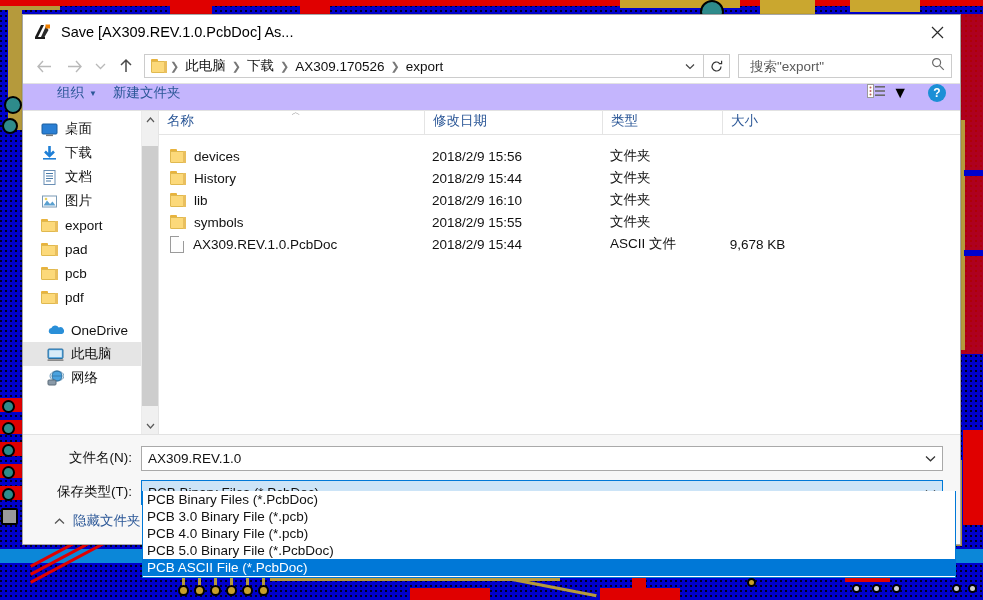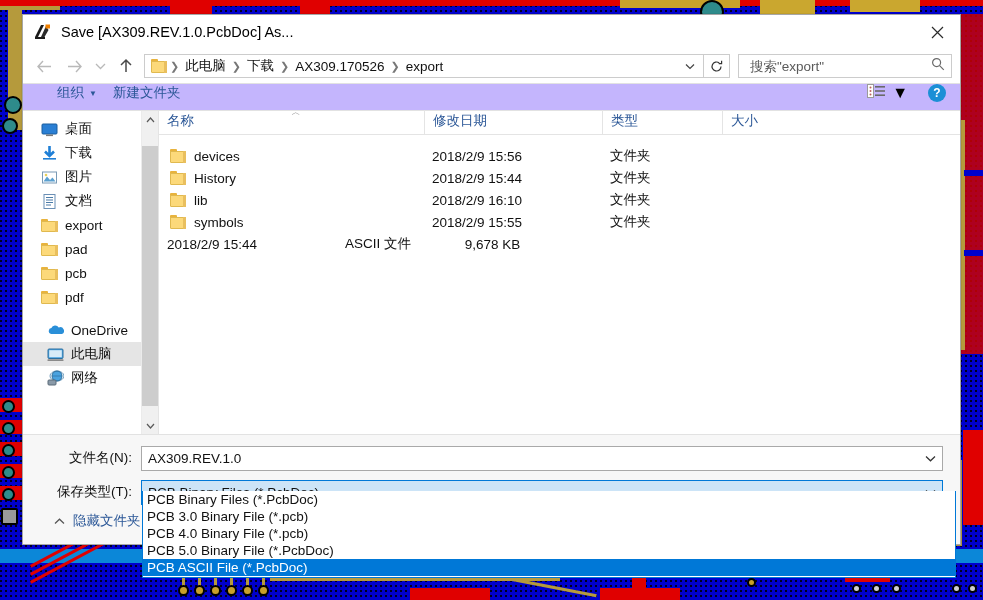--- a/index.html
+++ b/index.html
@@ -395,45 +395,45 @@
           <svg width="11" height="12" viewBox="0 0 11 12">
               <path d="M6.5 1 L10 4.5 L8 5.5 L6.5 9 L2 4.5 L5.5 3 Z" fill="#9a9a9a"></path>
               <path d="M4.2 6.8 L1 10.5" stroke="#9a9a9a" stroke-width="1"></path>
             </svg>
         </span>
       </div>
 
       <div class="sb-item">
         <span class="sb-ico">
           <svg width="17" height="17" viewBox="0 0 17 17">
-              <rect x="1.5" y="3" width="14" height="11" fill="#fff" stroke="#7a9ab5"></rect>
-              <path d="M2.5 12.5 L6 7.5 L9 11 L11.5 8.5 L14.5 12.5 Z" fill="#5aa0d0"></path>
-              <circle cx="5" cy="6" r="1.3" fill="#e8d05a"></circle>
-            </svg>
-        </span>
-        <span class="sb-label">图片</span>
-        <span class="pin">
-          <svg width="11" height="12" viewBox="0 0 11 12">
-              <path d="M6.5 1 L10 4.5 L8 5.5 L6.5 9 L2 4.5 L5.5 3 Z" fill="#9a9a9a"></path>
-              <path d="M4.2 6.8 L1 10.5" stroke="#9a9a9a" stroke-width="1"></path>
-            </svg>
-        </span>
-      </div>
-
-      <div class="sb-item">
-        <span class="sb-ico">
-          <svg width="17" height="17" viewBox="0 0 17 17">
               <rect x="3" y="1.5" width="11" height="14" fill="#fff" stroke="#6a8fb5"></rect>
               <rect x="5" y="4" width="7" height="1" fill="#4a7ba8"></rect>
               <rect x="5" y="6.5" width="7" height="1" fill="#4a7ba8"></rect>
               <rect x="5" y="9" width="7" height="1" fill="#4a7ba8"></rect>
               <rect x="5" y="11.5" width="5" height="1" fill="#4a7ba8"></rect>
             </svg>
         </span>
         <span class="sb-label">文档</span>
+        <span class="pin">
+          <svg width="11" height="12" viewBox="0 0 11 12">
+              <path d="M6.5 1 L10 4.5 L8 5.5 L6.5 9 L2 4.5 L5.5 3 Z" fill="#9a9a9a"></path>
+              <path d="M4.2 6.8 L1 10.5" stroke="#9a9a9a" stroke-width="1"></path>
+            </svg>
+        </span>
+      </div>
+
+      <div class="sb-item">
+        <span class="sb-ico">
+          <svg width="17" height="17" viewBox="0 0 17 17">
+              <rect x="1.5" y="3" width="14" height="11" fill="#fff" stroke="#7a9ab5"></rect>
+              <path d="M2.5 12.5 L6 7.5 L9 11 L11.5 8.5 L14.5 12.5 Z" fill="#5aa0d0"></path>
+              <circle cx="5" cy="6" r="1.3" fill="#e8d05a"></circle>
+            </svg>
+        </span>
+        <span class="sb-label">图片</span>
         <span class="pin">
           <svg width="11" height="12" viewBox="0 0 11 12">
               <path d="M6.5 1 L10 4.5 L8 5.5 L6.5 9 L2 4.5 L5.5 3 Z" fill="#9a9a9a"></path>
               <path d="M4.2 6.8 L1 10.5" stroke="#9a9a9a" stroke-width="1"></path>
             </svg>
         </span>
       </div>
 
 
       <div class="sb-item">
@@ -598,20 +598,26 @@
                   <span class="sh"></span>
                 </span>
               </span>
             <span>symbols</span>
           </span>
           <span class="r-date">2018/2/9 15:55</span>
           <span class="r-type">文件夹</span>
           <span class="r-size"></span>
         </div>
         <div class="row">
+          <span class="r-name">
+            <span class="ico-file">
+                <span class="fil"></span>
+              </span>
+            <span>AX309.REV.1.0.PcbDoc</span>
+          </span>
           <span class="r-date">2018/2/9 15:44</span>
           <span class="r-type">ASCII 文件</span>
           <span class="r-size">9,678 KB</span>
         </div>
       </div>
     </div>
   </div>
 
   <div class="form">
     <div class="frow">

